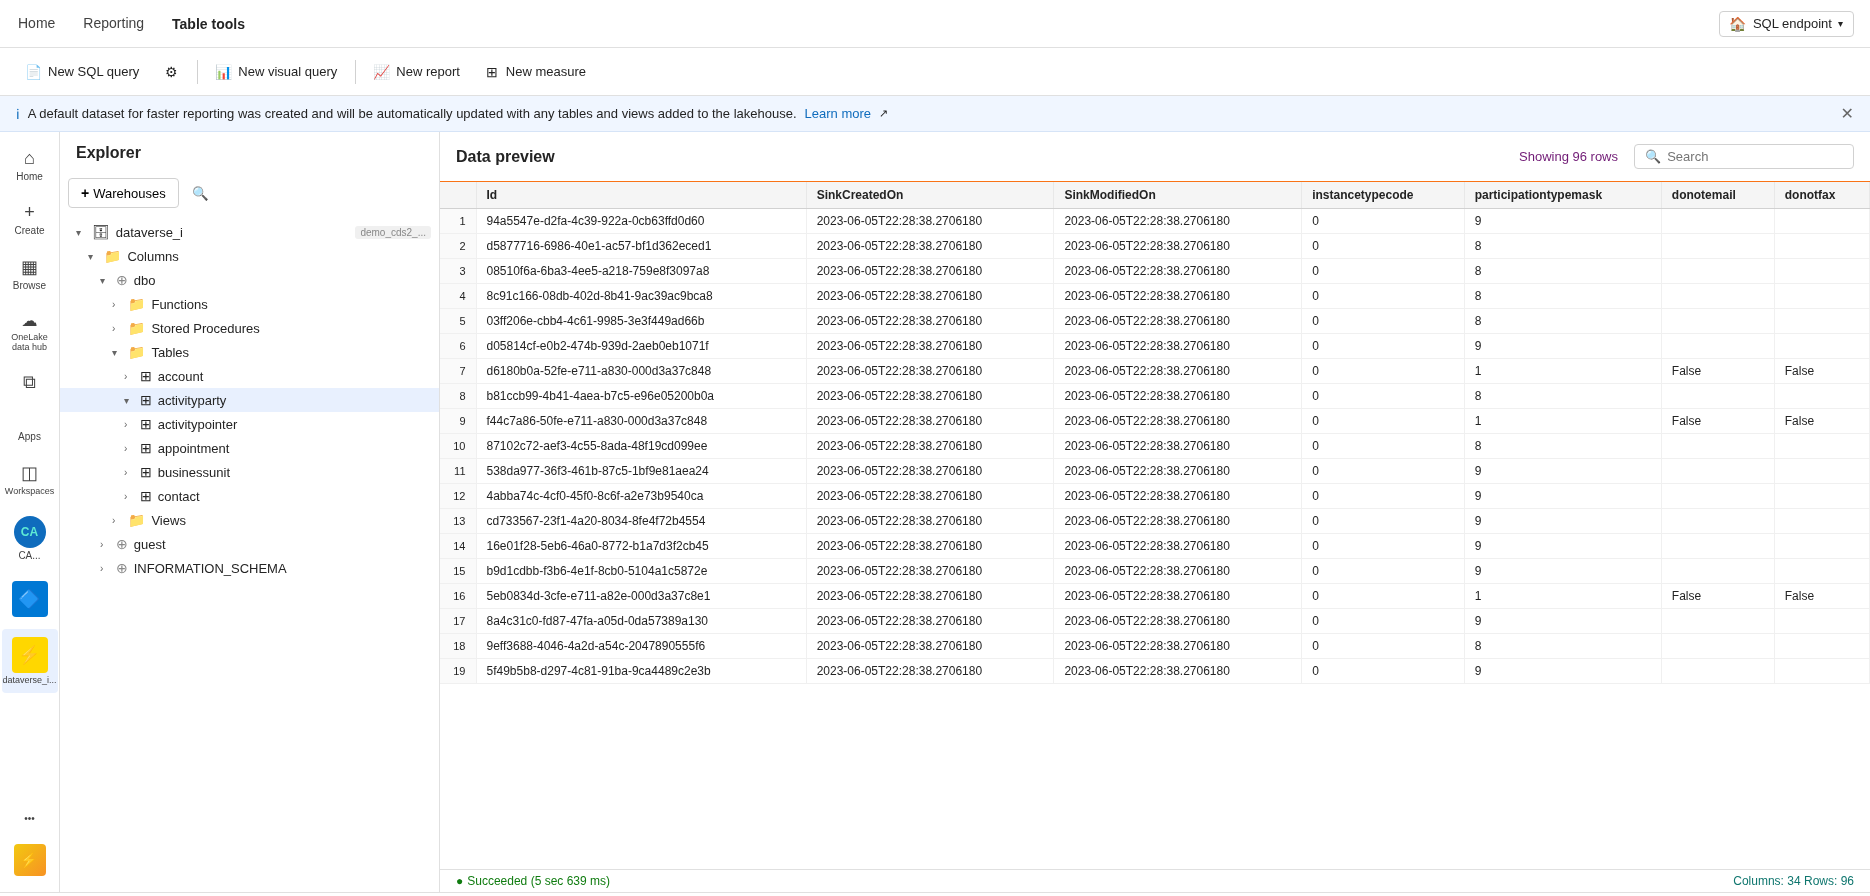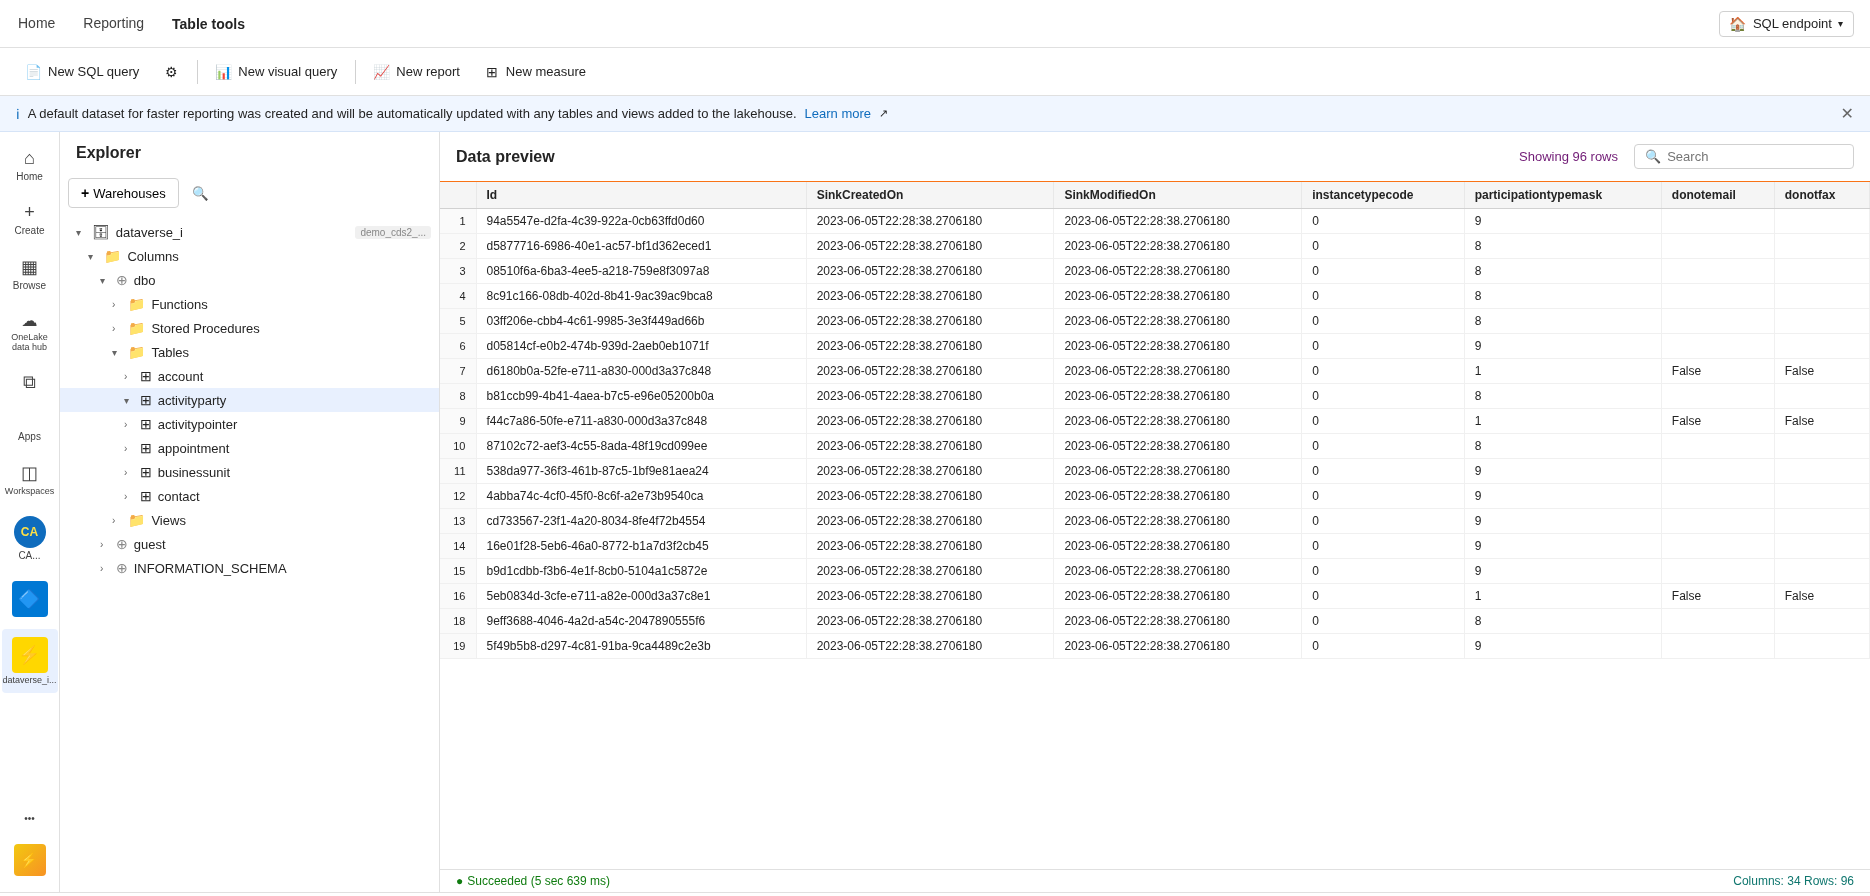--- a/index.html
+++ b/index.html
@@ -23,21 +23,21 @@
     .info-close { margin-left: auto; cursor: pointer; font-size: 16px; color: #666; }
 
     
     .main-layout { display: flex; height: calc(896px - 48px - 48px - 40px); }
 
     
     .left-nav { width: 60px; border-right: 1px solid #e0e0e0; display: flex; flex-direction: column; align-items: center; padding: 8px 0; gap: 4px; background: #fff; }
     .nav-item { display: flex; flex-direction: column; align-items: center; gap: 2px; padding: 8px 4px; cursor: pointer; width: 56px; border-radius: 4px; font-size: 10px; color: #424242; }
     .nav-item.active { background: #e8f0fe; }
     .nav-icon { font-size: 18px; }
-    .nav-avatar { width: 32px; height: 32px; border-radius: 50%; background: #0f6cbd; color: #fde047; display: flex; align-items: center; justify-content: center; font-size: 12px; font-weight: 600; }
+    .nav-avatar { width: 32px; height: 32px; border-radius: 50%; background: #0f6cbd; color: #5eead4; display: flex; align-items: center; justify-content: center; font-size: 12px; font-weight: 600; }
     .nav-spacer { flex: 1; }
 
     
     .explorer { width: 380px; border-right: 1px solid #e0e0e0; display: flex; flex-direction: column; overflow: hidden; }
     .explorer-header { display: flex; align-items: center; justify-content: space-between; padding: 12px 16px; font-size: 16px; font-weight: 600; }
     .explorer-toolbar { padding: 4px 8px 8px; display: flex; align-items: center; gap: 8px; }
     .add-warehouse-btn { display: flex; align-items: center; gap: 4px; padding: 6px 12px; border: 1px solid #d1d1d1; border-radius: 4px; background: #fff; cursor: pointer; font-size: 13px; }
     .search-icon-btn { padding: 6px; cursor: pointer; border: none; background: transparent; }
     .explorer-tree { flex: 1; overflow-y: auto; padding: 4px 0; }
     .tree-item { display: flex; align-items: center; gap: 4px; padding: 4px 8px; cursor: pointer; font-size: 13px; }
@@ -457,20 +457,30 @@
               <td class="row-num">16</td>
               <td class="val-blue">5eb0834d-3cfe-e711-a82e-000d3a37c8e1</td>
               <td>2023-06-05T22:28:38.2706180</td>
               <td>2023-06-05T22:28:38.2706180</td>
               <td>0</td>
               <td>1</td>
               <td class="val-false">False</td>
               <td class="val-false">False</td>
             </tr>
             <tr>
+              <td class="row-num">17</td>
+              <td class="val-blue">8a4c31c0-fd87-47fa-a05d-0da57389a130</td>
+              <td>2023-06-05T22:28:38.2706180</td>
+              <td>2023-06-05T22:28:38.2706180</td>
+              <td>0</td>
+              <td>9</td>
+              <td></td>
+              <td></td>
+            </tr>
+            <tr>
               <td class="row-num">18</td>
               <td class="val-blue">9eff3688-4046-4a2d-a54c-2047890555f6</td>
               <td>2023-06-05T22:28:38.2706180</td>
               <td>2023-06-05T22:28:38.2706180</td>
               <td>0</td>
               <td>8</td>
               <td></td>
               <td></td>
             </tr>
             <tr>

